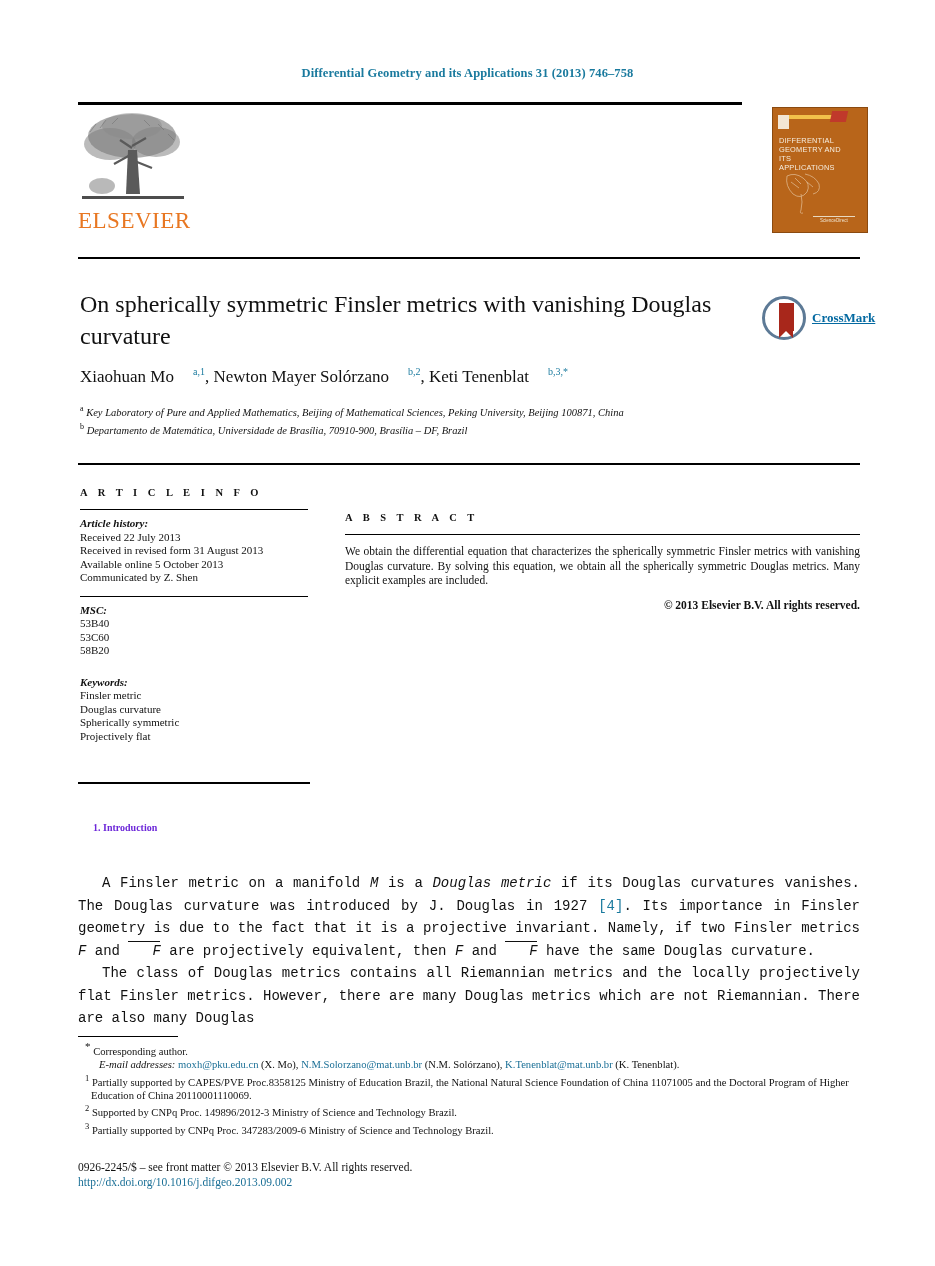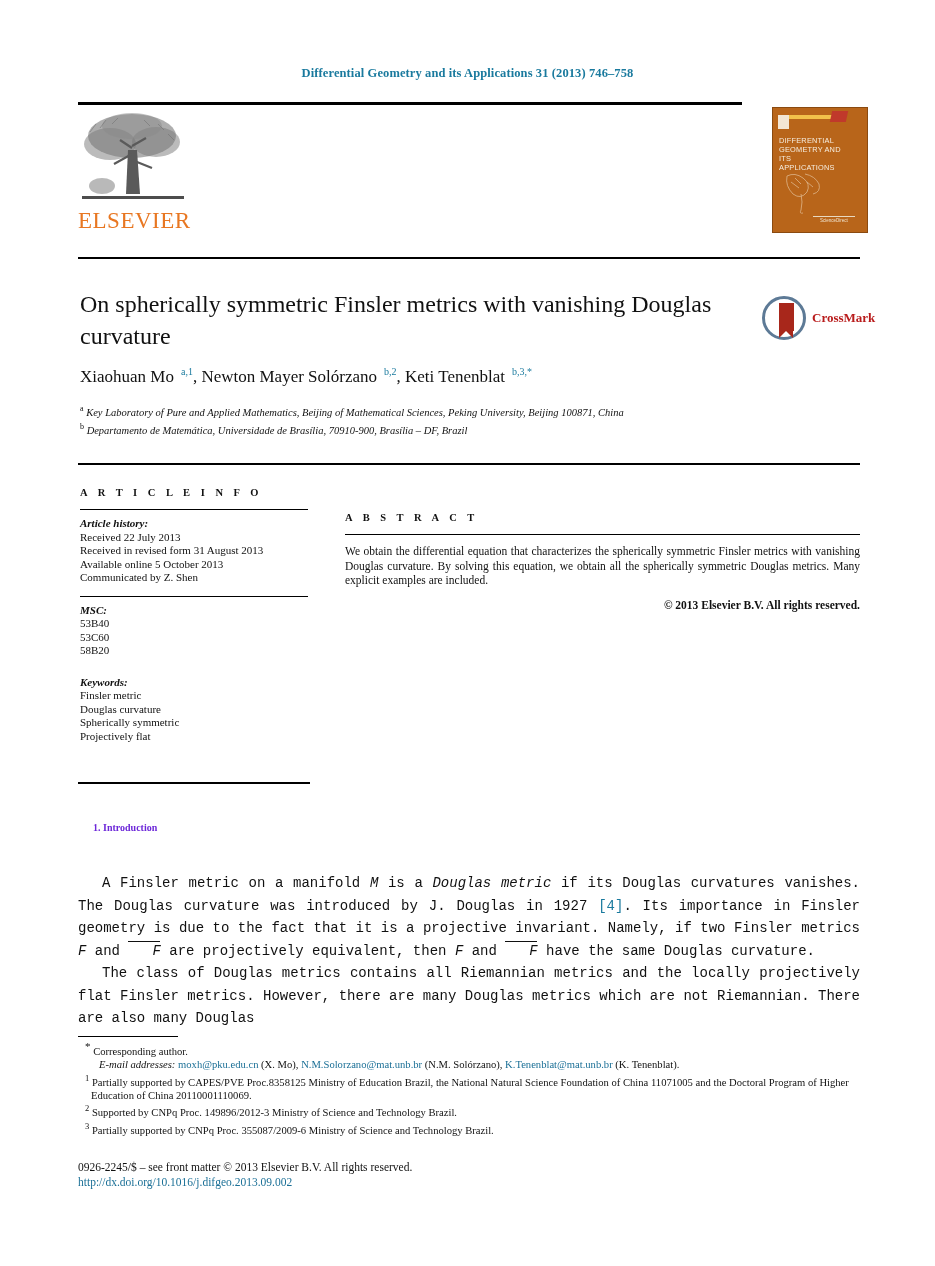--- a/index.html
+++ b/index.html
@@ -208,34 +208,35 @@
     border-left: 7.5px solid #a8271b;
     border-right: 7.5px solid #a8271b;
     border-bottom: 7px solid transparent;
   }
   .cm-text {
     position: absolute;
     left: 50px; top: 14px;
     font-family: "Liberation Serif", serif;
     font-size: 13px;
     font-weight: bold;
-    color: #b91c1c;
+    color: #0369a1;
+    text-decoration: underline;
   }
   .authors {
     position: absolute;
     left: 80px; top: 366px;
     width: 700px;
     font-size: 17px;
     color: #111;
   }
   .authors sup {
     font-size: 10px;
     color: #1a7a9e;
     vertical-align: super;
-    margin-left: 7px;
+    margin-left: 19px;
   }
   .affil {
     position: absolute;
     left: 80px; top: 402px;
     width: 700px;
     font-size: 10.5px;
     font-style: italic;
     line-height: 14px;
     color: #111;
   }
@@ -503,21 +504,21 @@
     <div class="fn-indent">
       <span class="mark">1</span>
       <span>Partially supported by CAPES/PVE Proc.8358125 Ministry of Education Brazil, the National Natural Science Foundation of China 11071005 and the Doctoral Program of Higher Education of China 20110001110069.</span>
     </div>
     <div class="fn-indent">
       <span class="mark">2</span>
       <span>Supported by CNPq Proc. 149896/2012-3 Ministry of Science and Technology Brazil.</span>
     </div>
     <div class="fn-indent">
       <span class="mark">3</span>
-      <span>Partially supported by CNPq Proc. 355087/2009-6 Ministry of Science and Technology Brazil.</span>
+      <span>Partially supported by CNPq Proc. 347283/2009-6 Ministry of Science and Technology Brazil.</span>
     </div>
   </div>
 
   <div class="footer-block">
     <div>0926-2245/$ – see front matter  © 2013 Elsevier B.V. All rights reserved.</div>
     <div class="doi">http://dx.doi.org/10.1016/j.difgeo.2013.09.002</div>
   </div>
 
 </div>
 

